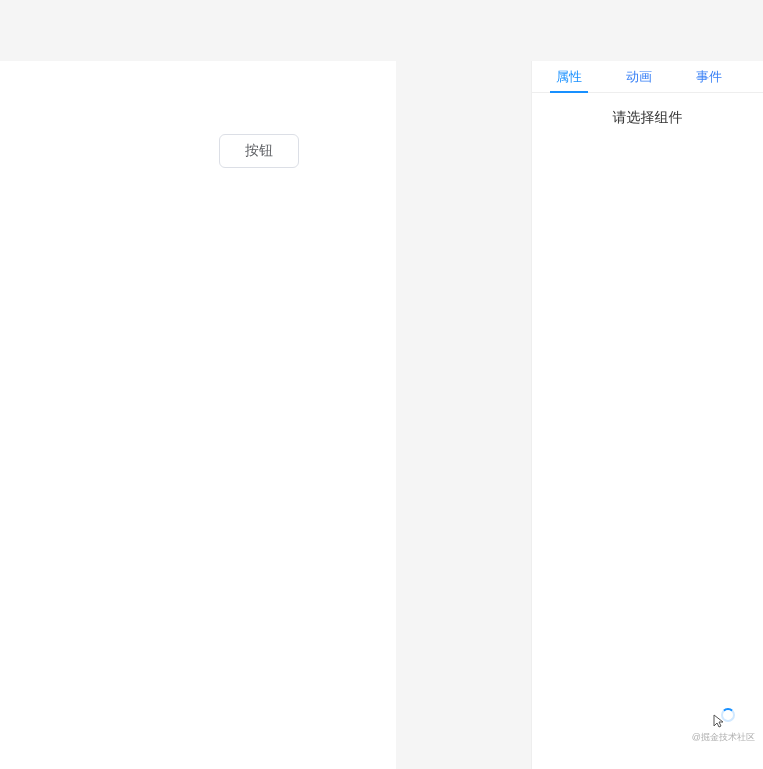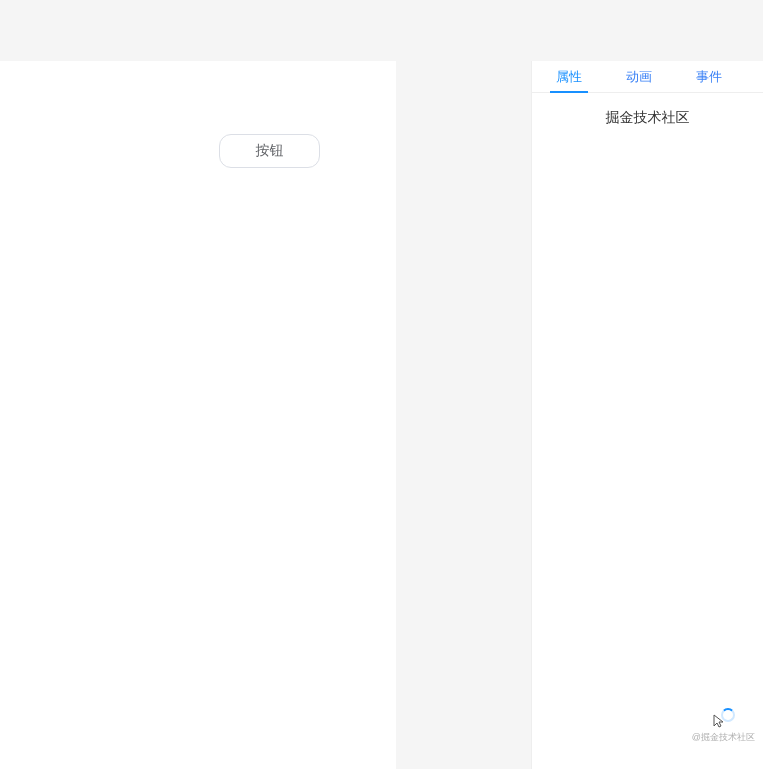--- a/index.html
+++ b/index.html
@@ -83,31 +83,31 @@
       text-align: center;
     }
     .placeholder-text {
       font-size: 14px;
       color: #333333;
     }
     .component-button {
       position: absolute;
       left: 219px;
       top: 73px;
-      width: 101px;
+      width: 80px;
       height: 34px;
       border: 1px solid #dcdfe6;
       background: #ffffff;
       color: #606266;
       font-size: 14px;
       display: flex;
       align-items: center;
       justify-content: center;
       cursor: pointer;
-      border-radius: 12px;
+      border-radius: 6px;
     }
     .watermark {
       position: absolute;
       right: 8px;
       bottom: 25px;
       font-size: 9px;
       color: #b0b0b0;
       display: flex;
       align-items: flex-end;
       gap: 2px;
@@ -150,21 +150,21 @@
         <span>属性</span>
       </div>
       <div class="tab">
         <span>动画</span>
       </div>
       <div class="tab">
         <span>事件</span>
       </div>
     </div>
     <div class="panel-content">
-      <div class="placeholder-text">掘金技术社区</div>
+      <div class="placeholder-text">请选择组件</div>
     </div>
     <div class="spinner"></div>
     <svg class="cursor-icon" viewBox="0 0 16 16">
       <path d="M2 2 L2 13 L5 10 L7 14 L9 13 L7 9 L11 9 Z" fill="#ffffff" stroke="#555555" stroke-width="1"></path>
     </svg>
     <div class="watermark">
       <span>@掘金技术社区</span>
     </div>
   </div>
 </div>

